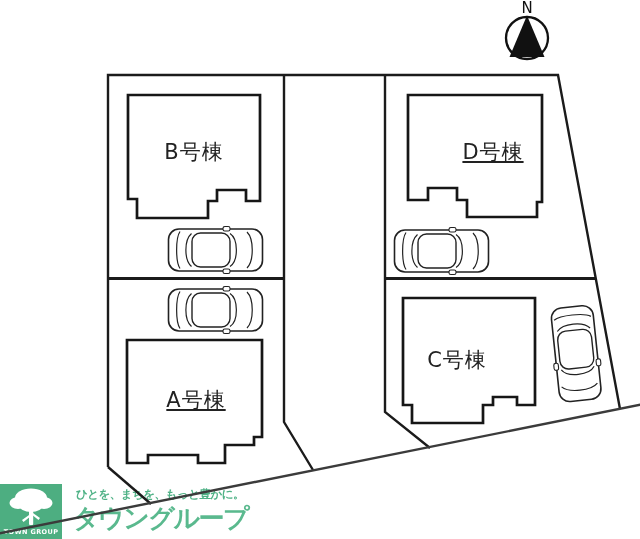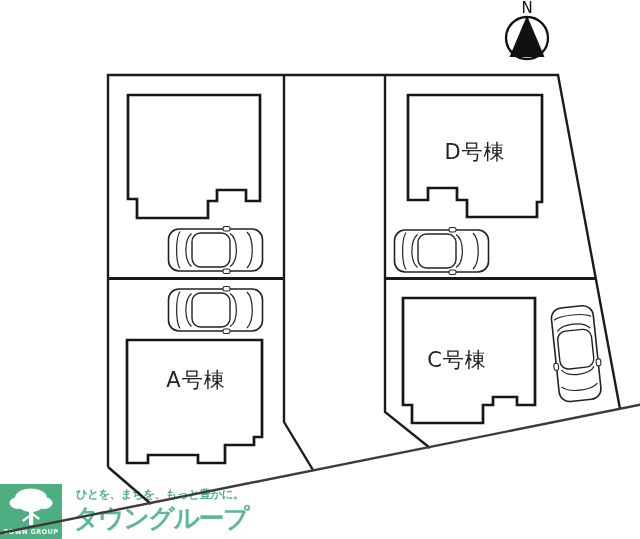--- a/index.html
+++ b/index.html
@@ -7,22 +7,22 @@
     position:relative;width:640px;height:539px;background:#fff;overflow:hidden;
     font-family:"DejaVu Sans","Liberation Sans",sans-serif;
   }
   .layer{position:absolute;inset:0;}
   svg{display:block;}
   .lbl{
     position:absolute;transform:translate(-50%,-50%);
     font-size:21px;color:#222;letter-spacing:1px;white-space:nowrap;
   }
   .lbl-b{left:194px;top:152px;}
-  .lbl-d{left:475px;top:152px;}
-  .lbl-a{left:196px;top:380px;}
+  .lbl-d{left:493px;top:152px;text-decoration:underline;}
+  .lbl-a{left:196px;top:400px;text-decoration:underline;}
   .lbl-c{left:457px;top:360px;}
   .north-label{
     position:absolute;left:527px;top:8px;transform:translate(-50%,-50%);
     font-size:15px;color:#111;font-weight:500;
   }
   
   .logo-box{
     position:absolute;left:0;top:484px;width:62px;height:55px;
     background:#4dae81;
   }
@@ -97,18 +97,19 @@
     <use href="#car" transform="translate(594,303) rotate(84)"></use>
 
     <g>
       <circle cx="527" cy="38" r="21" fill="none" stroke="#111" stroke-width="2.3"></circle>
       <polygon points="527,15.5 509.5,57 544.5,57" fill="#111"></polygon>
     </g>
 
     <path d="M-4,534 L644,404" fill="none" stroke="#3b3b3b" stroke-width="2.4"></path>
   </svg>
 
+  <div class="lbl lbl-b">B号棟</div>
   <div class="lbl lbl-d">D号棟</div>
   <div class="lbl lbl-a">A号棟</div>
   <div class="lbl lbl-c">C号棟</div>
   <div class="north-label">N</div>
 
 </div>
 
 </body></html>

